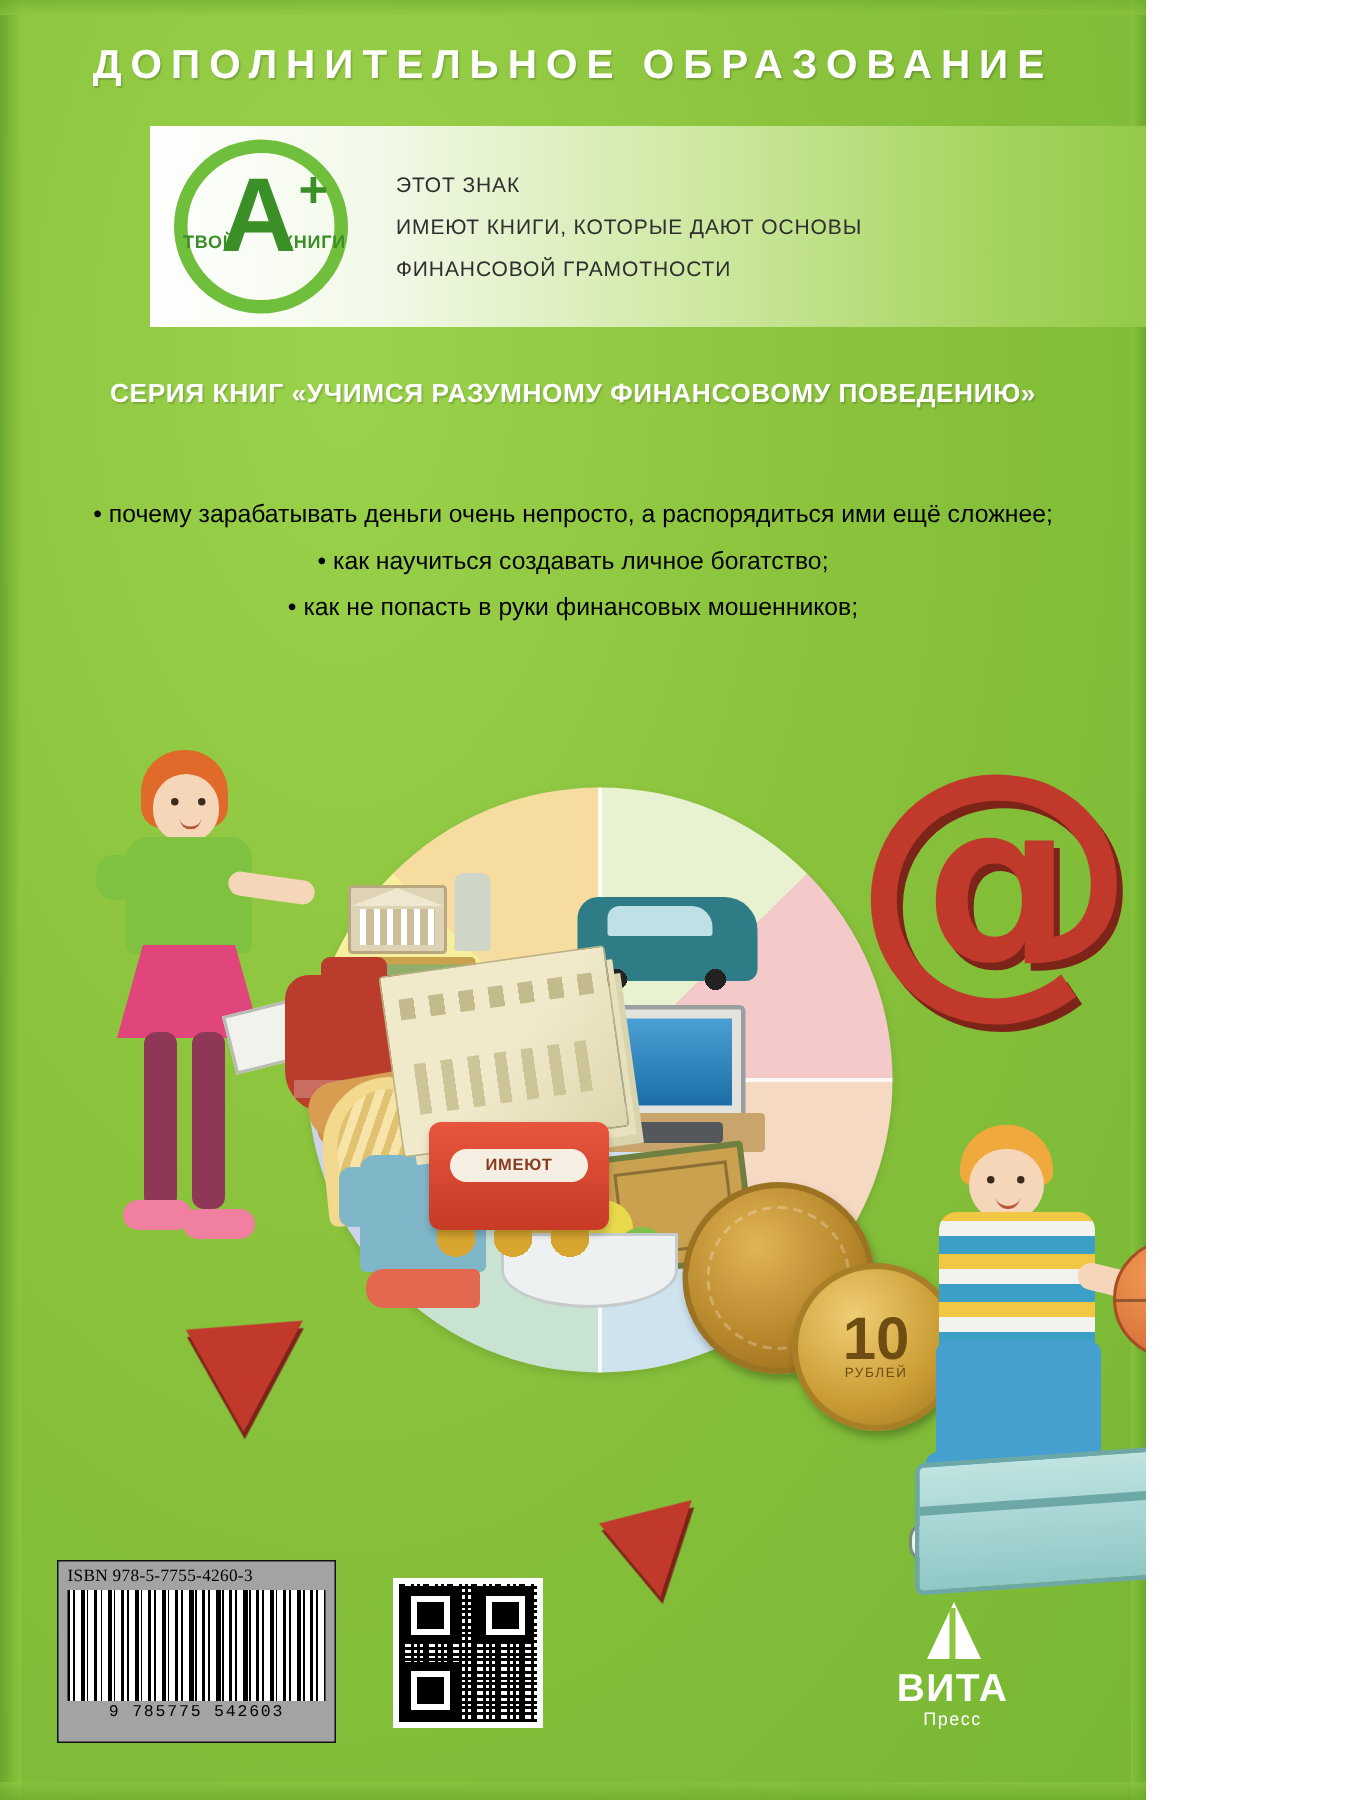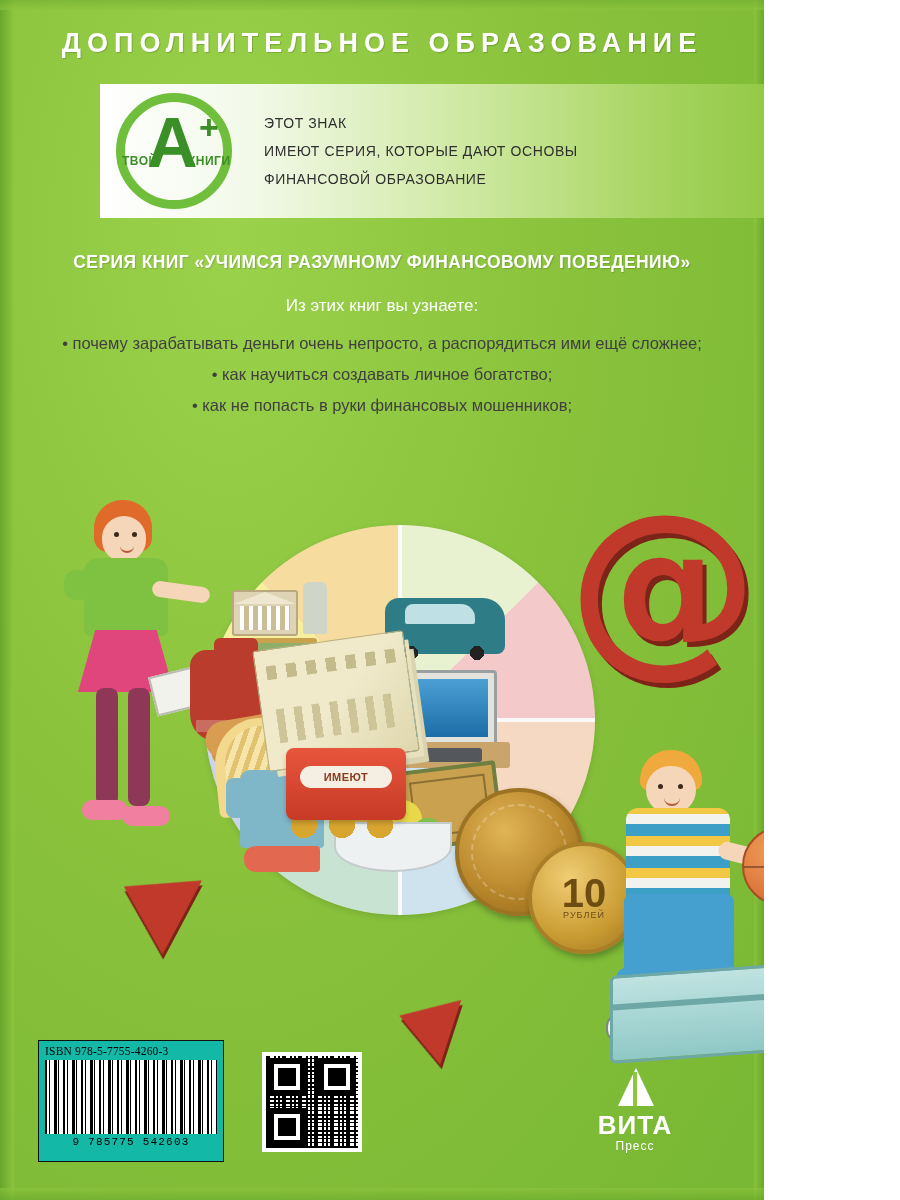--- a/index.html
+++ b/index.html
@@ -153,21 +153,21 @@
     text-align: center;
     color: #ffffff;
     font-size: 17px;
   }
   .series-list {
     position: absolute;
     top: 328px;
     left: 50px;
     right: 50px;
     text-align: center;
-    color: #404040;
+    color: #000000;
     font-size: 16.5px;
     line-height: 31px;
   }
   .series-list div { white-space: nowrap; }
 
   
   .illo {
     position: absolute;
     left: 0;
     top: 470px;
@@ -425,21 +425,21 @@
     transform: rotate(18deg);
   }
 
   
   .barcode-box {
     position: absolute;
     left: 38px;
     bottom: 38px;
     width: 186px;
     height: 122px;
-    background: #14b8a6;
+    background: #a3a3a3;
     border: 1px solid #111;
     box-sizing: border-box;
     padding: 4px 6px 2px 6px;
   }
   .isbn-text {
     font-family: "Liberation Serif", serif;
     font-size: 11.5px;
     color: #000;
     letter-spacing: .2px;
     margin-bottom: 3px;
@@ -549,27 +549,26 @@
   <div class="badge-band">
     <div class="badge-logo">
       <div class="badge-circle"></div>
       <div class="badge-a">A</div>
       <div class="badge-plus">+</div>
       <div class="badge-word-left">ТВОЙ</div>
       <div class="badge-word-right">КНИГИ</div>
     </div>
     <div class="badge-text">
       <div>ЭТОТ ЗНАК</div>
-      <div>ИМЕЮТ СЕРИЯ, КОТОРЫЕ ДАЮТ ОСНОВЫ</div>
-      <div>ФИНАНСОВОЙ ОБРАЗОВАНИЕ</div>
+      <div>ИМЕЮТ КНИГИ, КОТОРЫЕ ДАЮТ ОСНОВЫ</div>
+      <div>ФИНАНСОВОЙ ГРАМОТНОСТИ</div>
     </div>
   </div>
 
   <div class="series-title">СЕРИЯ КНИГ «УЧИМСЯ РАЗУМНОМУ ФИНАНСОВОМУ ПОВЕДЕНИЮ»</div>
-  <div class="series-lead">Из этих книг вы узнаете:</div>
   <div class="series-list">
     <div>• почему зарабатывать деньги очень непросто, а распорядиться ими ещё сложнее;</div>
     <div>• как научиться создавать личное богатство;</div>
     <div>• как не попасть в руки финансовых мошенников;</div>
   </div>
 
   <div class="illo">
 
     <div class="girl">
       <div class="g-hair"></div>

